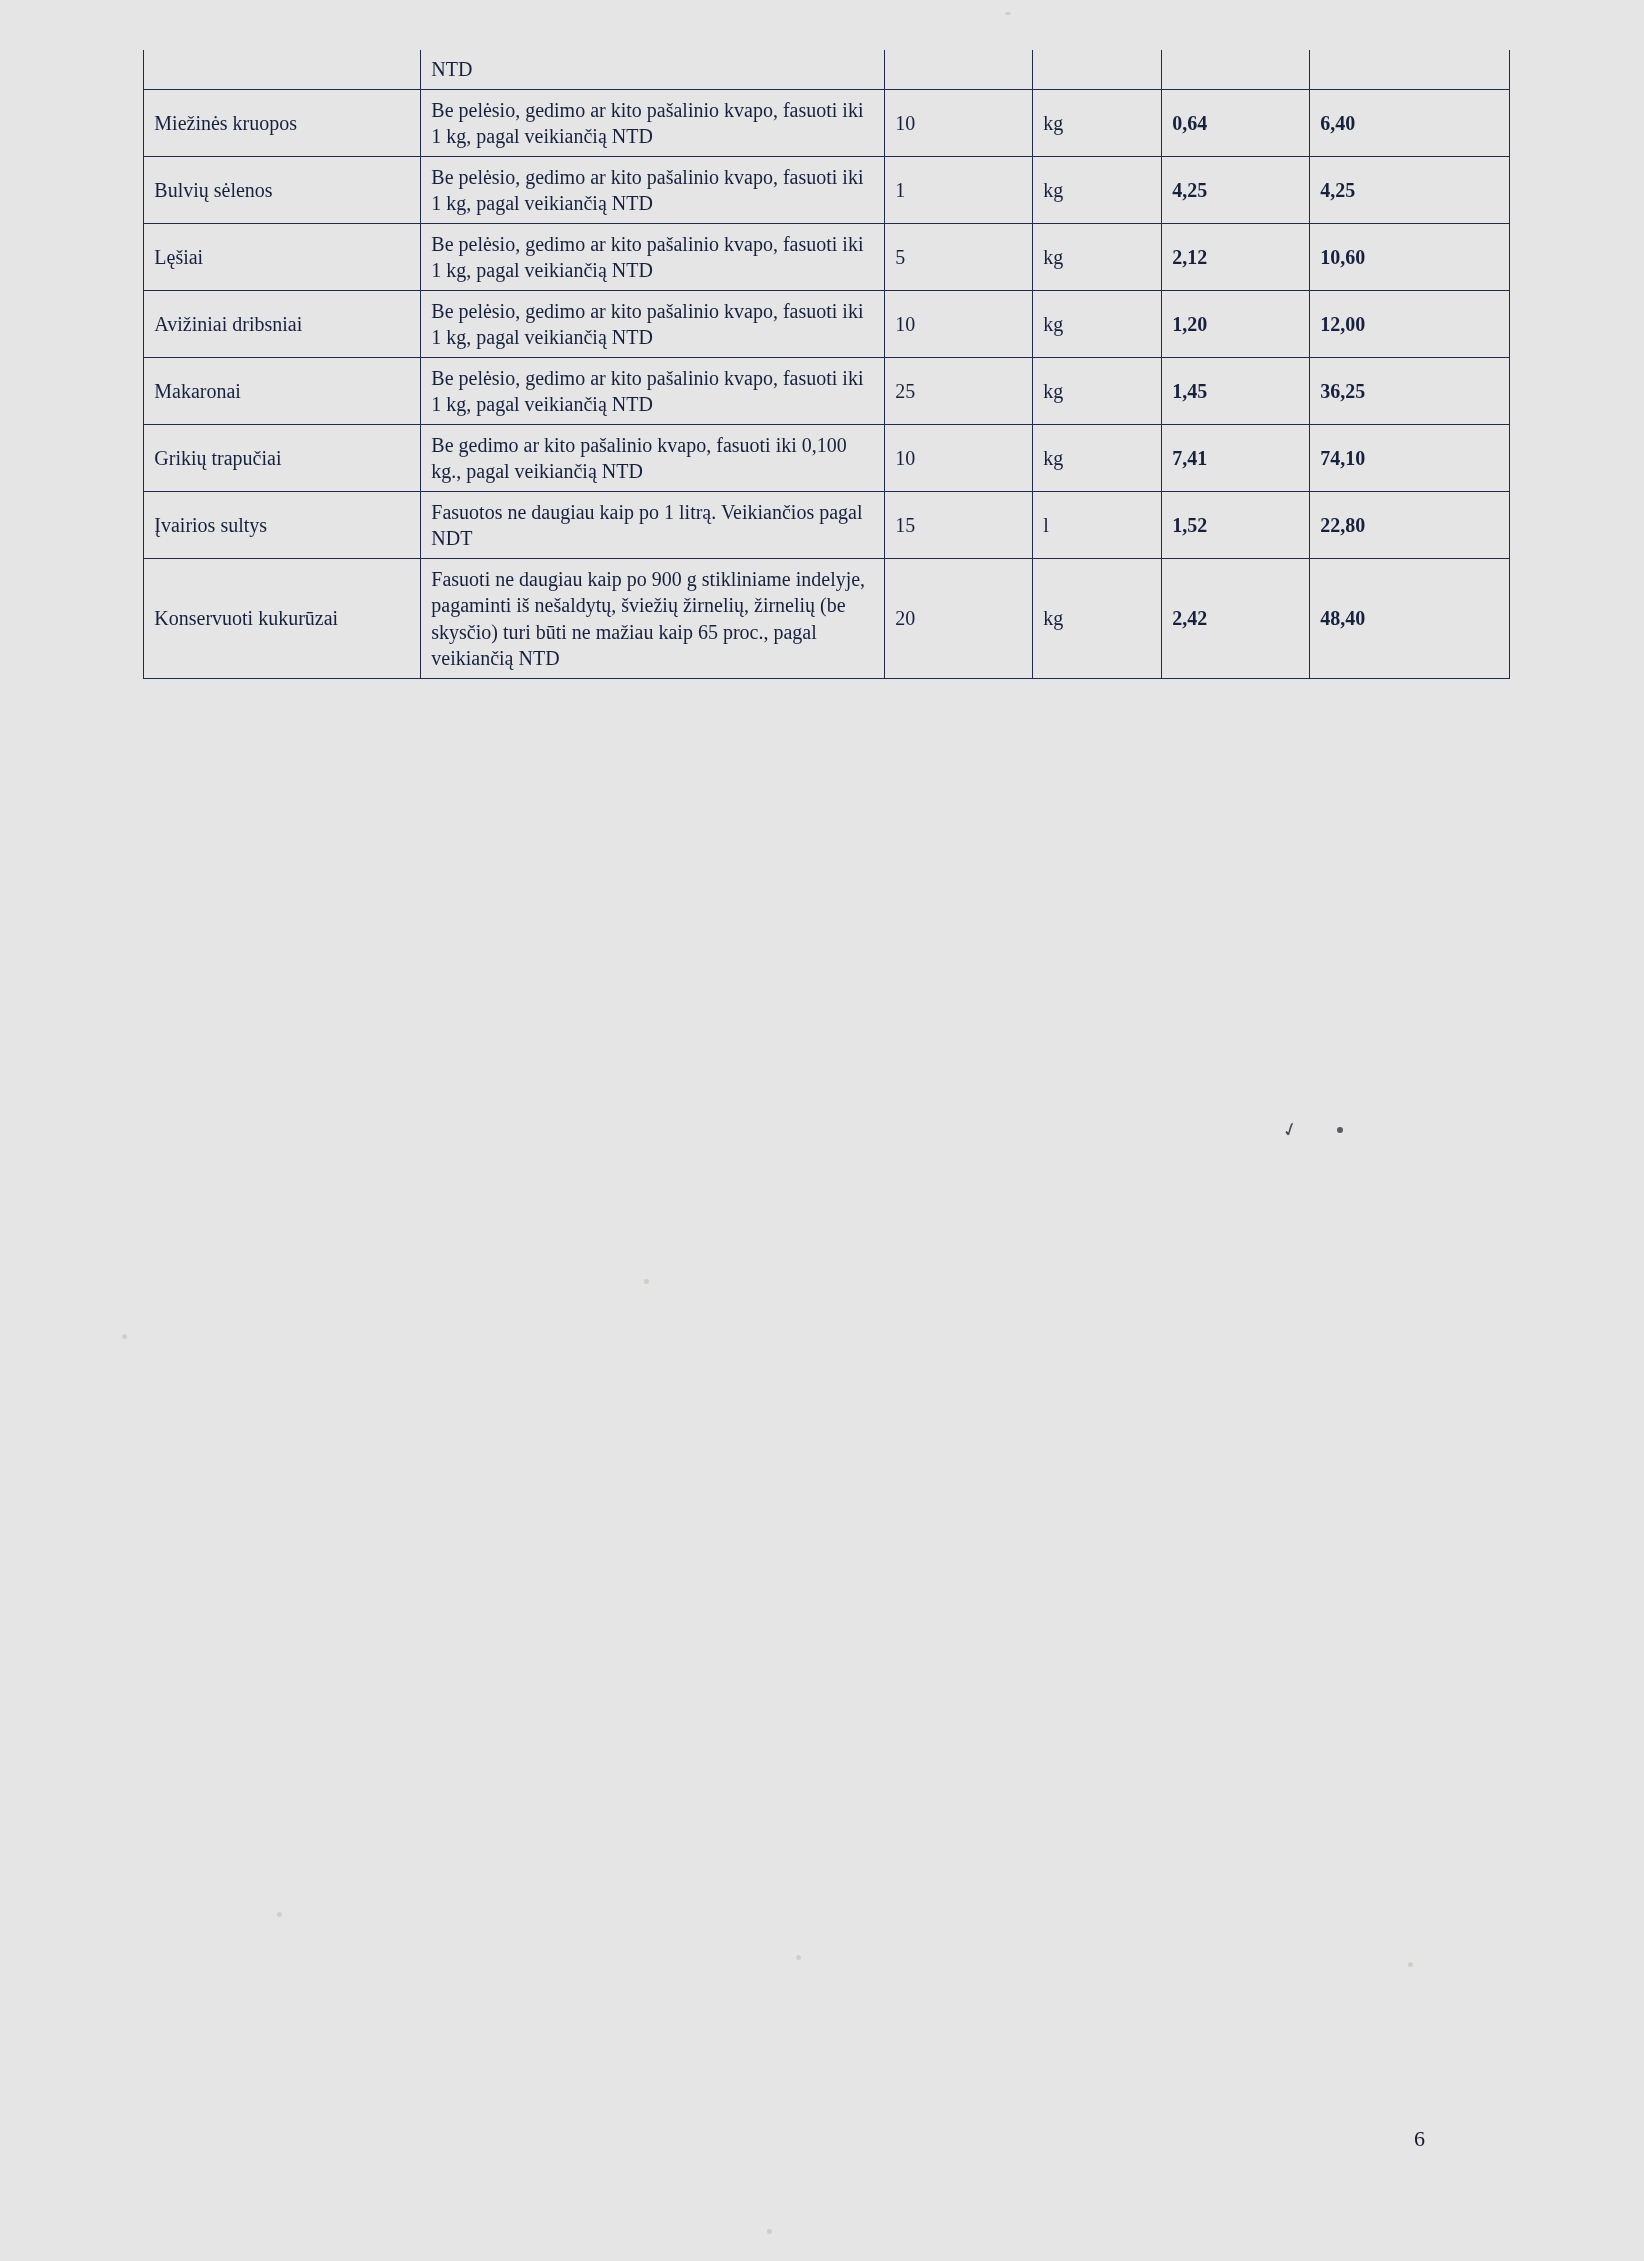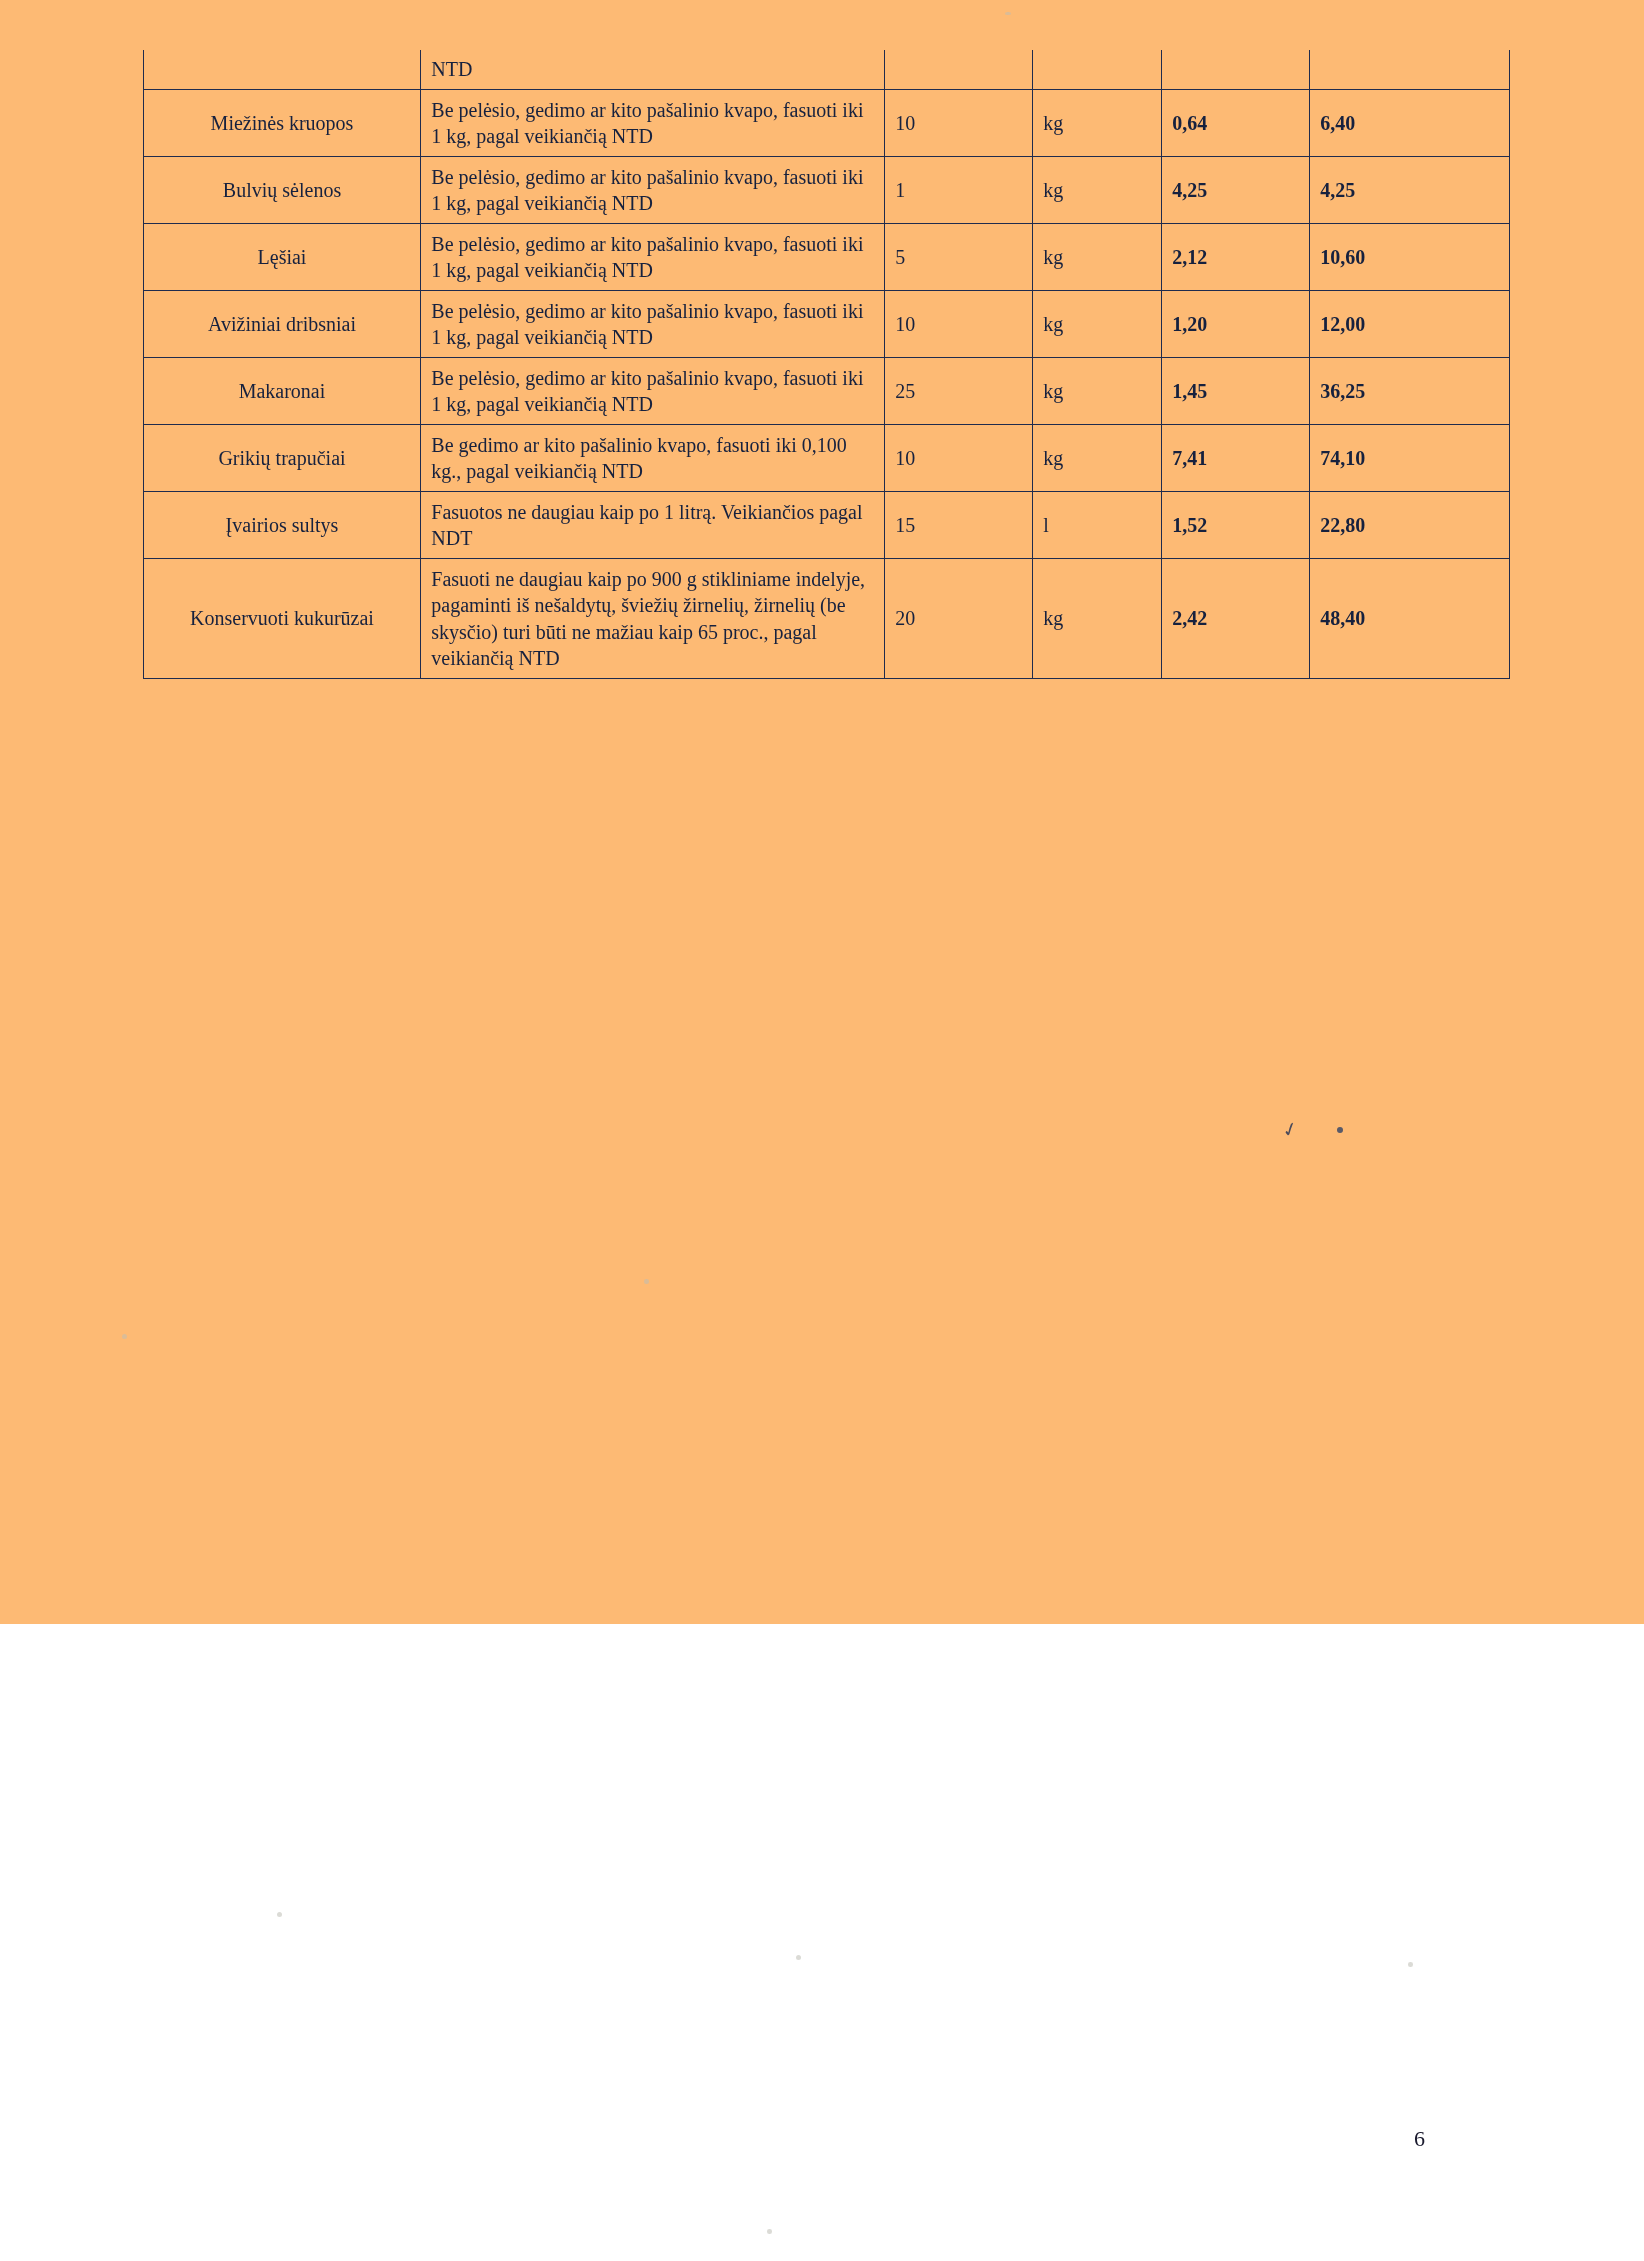--- a/index.html
+++ b/index.html
@@ -13,22 +13,22 @@
     position: relative;
     font-family: "Liberation Serif", serif;
     color: #1a1a2e;
     overflow: hidden;
   }
 
   .page {
     position: absolute;
     top: 0; left: 0;
     width: 1644px;
-    height: 1624px;
-    background: #fdba74;
+    height: 2261px;
+    background: #e5e5e5;
   }
 
   
   .speck {
     position: absolute;
     background: #bdbdb5;
     border-radius: 50%;
     opacity: .55;
   }
 
@@ -56,21 +56,21 @@
 
   
   col.c-name   { width: 277px; }
   col.c-desc   { width: 464px; }
   col.c-qty    { width: 148px; }
   col.c-unit   { width: 129px; }
   col.c-price  { width: 148px; }
   col.c-sum    { width: 200px; }
 
   td.c-name {
-    text-align: center;
+    text-align: left;
     padding-left: 15.5px;
   }
   td.c-desc {
     text-align: left;
     padding-left: 15.5px;
   }
   td.c-qty, td.c-unit {
   }
   td.c-price, td.c-sum {
     font-weight: bold;

